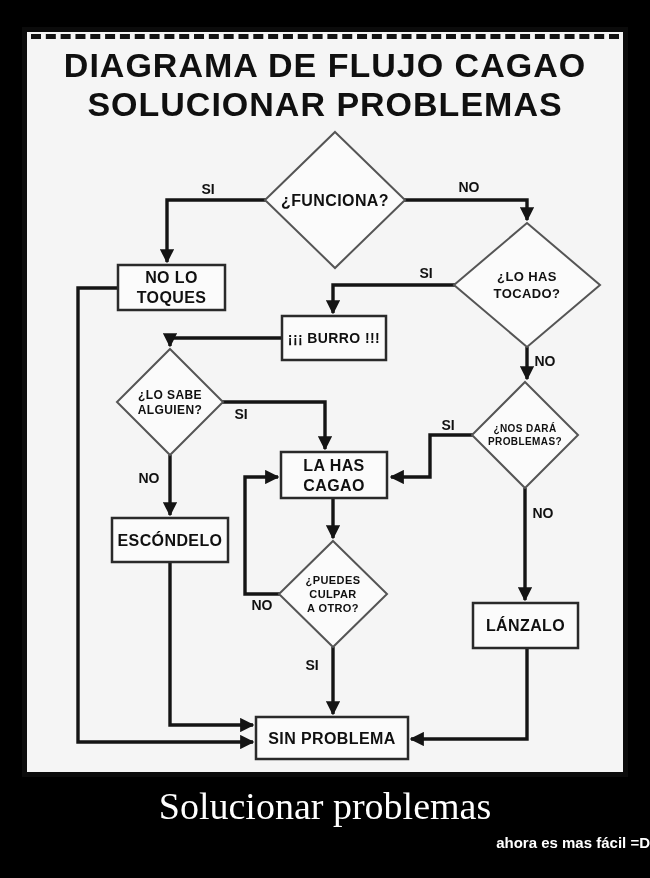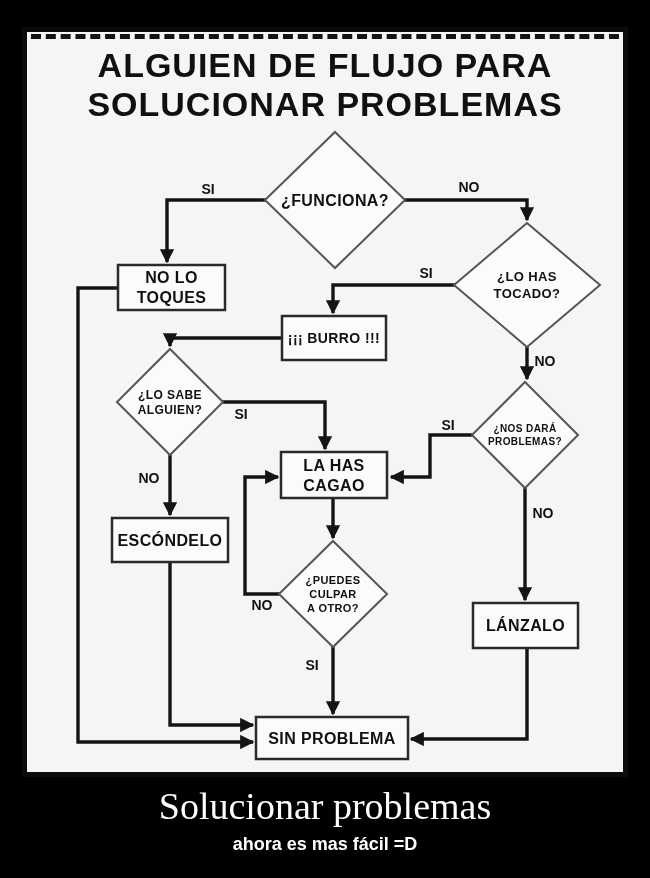--- a/index.html
+++ b/index.html
@@ -19,33 +19,33 @@
   .ribbon .outer{position:absolute;inset:0;background:#0b0b0b;
     clip-path:polygon(0% 50%,16px 0%,calc(100% - 16px) 0%,100% 50%,calc(100% - 16px) 100%,16px 100%);}
   .ribbon .inner{position:absolute;inset:3px;background:#fdfdfd;
     clip-path:polygon(0% 50%,14px 0%,calc(100% - 14px) 0%,100% 50%,calc(100% - 14px) 100%,14px 100%);
     display:flex;align-items:center;justify-content:center;
     font-weight:bold;font-size:16px;color:#1a1a1a;letter-spacing:0.2px;
     font-family:"DejaVu Sans",sans-serif;}
   .caption{position:absolute;top:784px;left:0;width:100%;text-align:center;
            color:#fff;font-family:"Liberation Serif",serif;font-size:38px;
            font-weight:normal;}
-  .subcaption{position:absolute;top:834px;left:0;width:100%;text-align:center;
-              color:#fff;font-weight:bold;font-size:18px;
+  .subcaption{position:absolute;top:834px;left:0;width:100%;text-align:right;
+              color:#fff;font-weight:bold;font-size:15px;
               font-family:"Liberation Sans",sans-serif;}
 </style>
 </head>
 <body>
 
 <div class="page">
 
   <div class="panel">
     <div class="torn-edge"></div>
     <h1 class="title">
-      <span>ALGUIEN DE FLUJO PARA</span>
+      <span>DIAGRAMA DE FLUJO CAGAO</span>
       <span>SOLUCIONAR PROBLEMAS</span>
     </h1>
   </div>
 
   <svg class="fc" viewBox="0 0 606 740">
       <defs>
         <marker id="ah" viewBox="0 0 10 10" refX="9" refY="5" markerWidth="4.2" markerHeight="4.2" orient="auto-start-reverse">
           <path d="M0 0 L10 5 L0 10 z" fill="#141414"></path>
         </marker>
       </defs>

